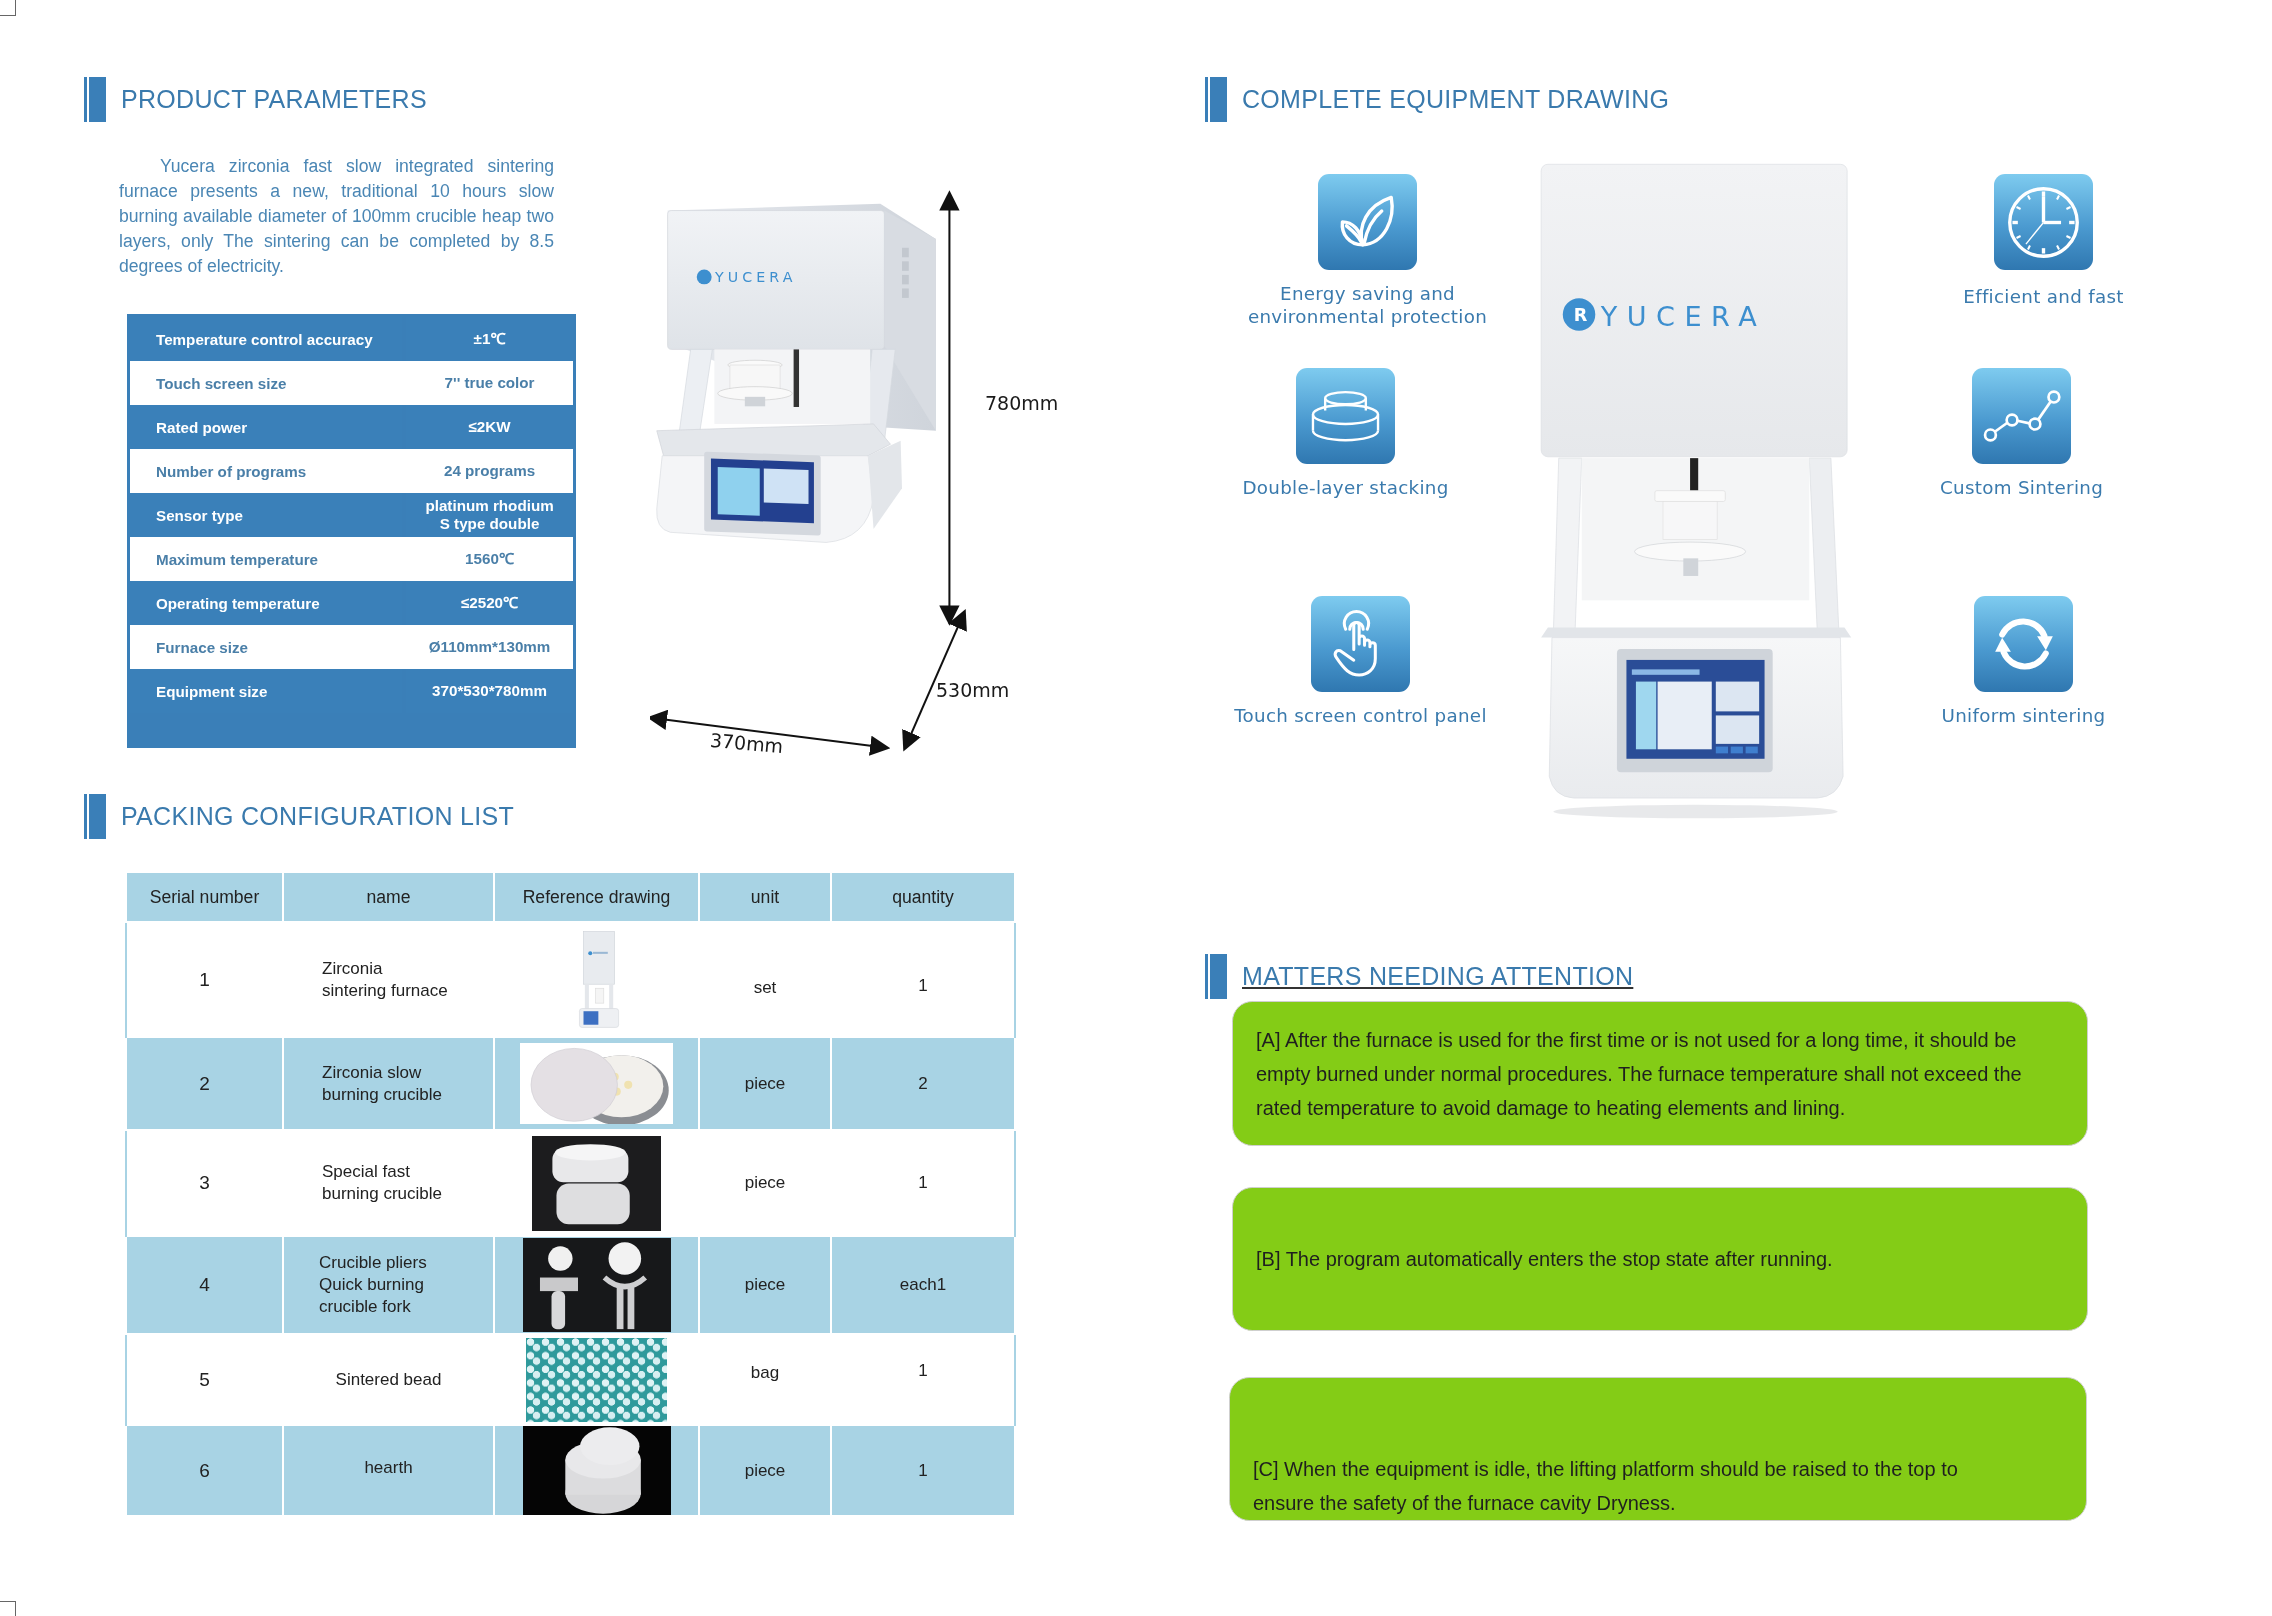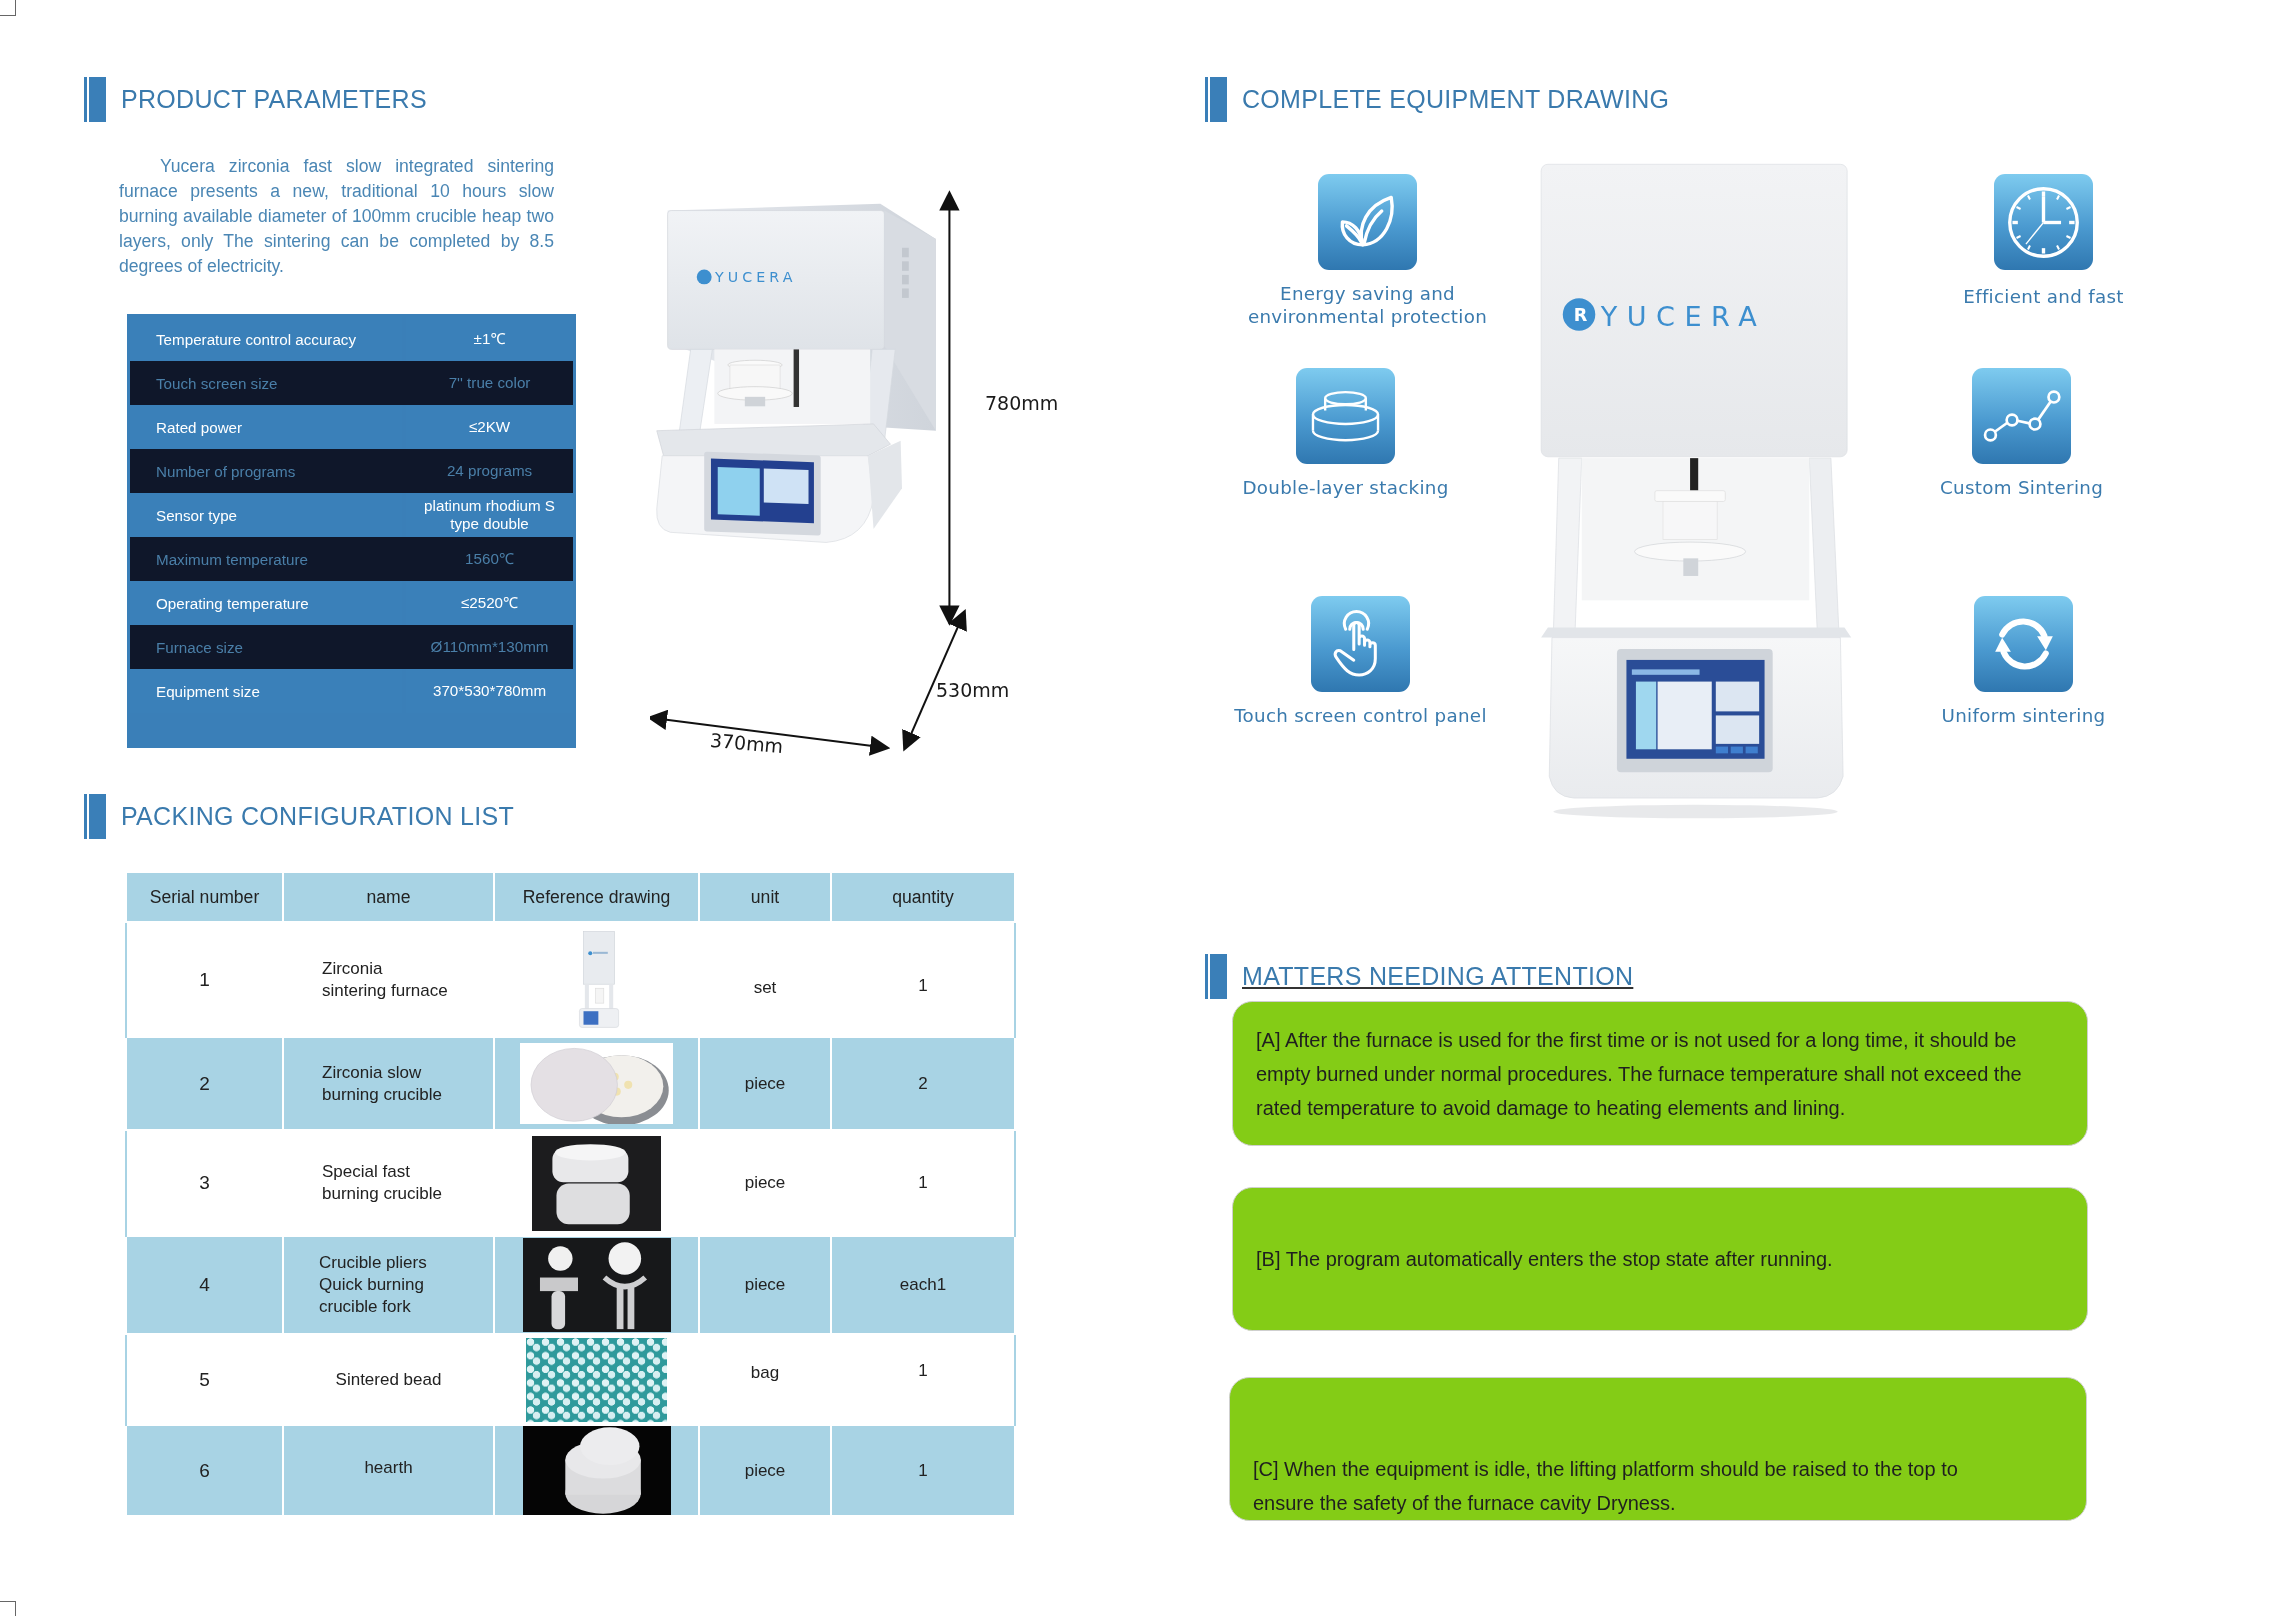--- a/index.html
+++ b/index.html
@@ -13,26 +13,26 @@
 
   .sec-head { position: absolute; height: 45px; display: flex; align-items: center; }
   .sec-bar { width: 22px; height: 45px; position: relative; margin-right: 15px; }
   .sec-bar::before { content: ""; position: absolute; left: 0; top: 0; width: 2.7px; height: 45px; background: #3a7fb8; }
   .sec-bar::after { content: ""; position: absolute; left: 5.4px; top: 0; width: 16.3px; height: 45px; background: #3a7fb8; }
   .sec-title { font-size: 25px; color: #3a7aad; letter-spacing: 0.3px; white-space: nowrap; }
 
   .intro { left: 119px; top: 154px; width: 435px; font-size: 17.6px; line-height: 25px; color: #4a86b4; text-align: justify; text-indent: 41px; }
 
   .param-table { left: 127px; top: 314px; width: 449px; height: 434px; border: 3.4px solid #3a7fb8; background: #3a7fb8; }
-  .param-row { display: flex; height: 44px; }
+  .param-row { display: flex; height: 44px; font-weight: bold; }
   .param-row .k, .param-row .v { display: flex; align-items: center; font-size: 15.2px; }
   .param-row .k { width: 272px; padding-left: 26px; }
   .param-row .v { flex: 1; justify-content: center; text-align: center; line-height: 17.6px; margin-left: 4.1px; }
   .param-row.dark .k, .param-row.dark .v { background: #3a80b9; color: #ffffff; }
-  .param-row.light .k, .param-row.light .v { background: #0f172a; color: #4a7fa8; }
+  .param-row.light .k, .param-row.light .v { background: #ffffff; color: #4a7fa8; }
   .param-row.light .v { margin-left: 0; padding-left: 4.1px; }
   .param-row.last .k { padding-left: 19px; }
 
   .dim-label { font-family: "DejaVu Sans", sans-serif; font-size: 19px; color: #1a1a1a; }
 
   .pack-table { left: 125px; top: 871px; width: 888px; border-collapse: collapse; table-layout: fixed; }
   .pack-table td, .pack-table th { border: 2.7px solid #ffffff; text-align: center; vertical-align: middle; font-size: 17px; color: #222; font-weight: normal; }
   .pack-table th { background: #a8d3e4; height: 50px; font-size: 17.6px; }
   .pack-table tr.blue td { background: #a8d3e4; }
   .pack-table tr.white td { background: #ffffff; border-color: #a8d3e4; border-width: 0 2.7px; }

